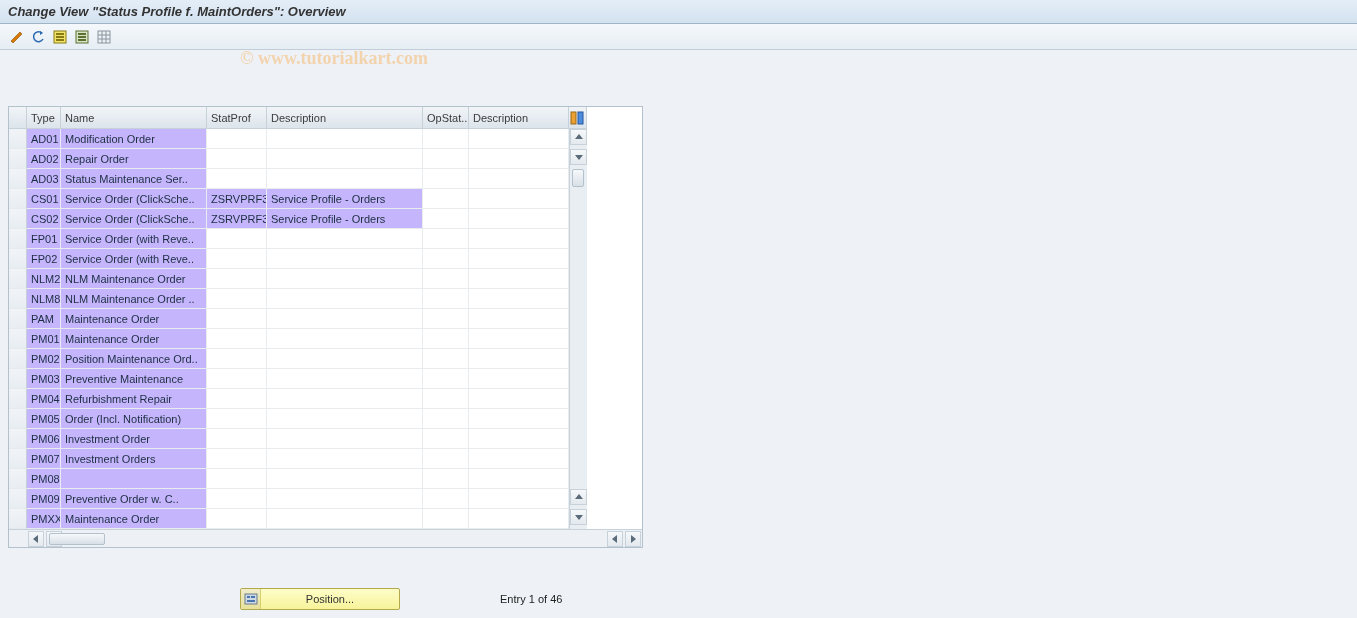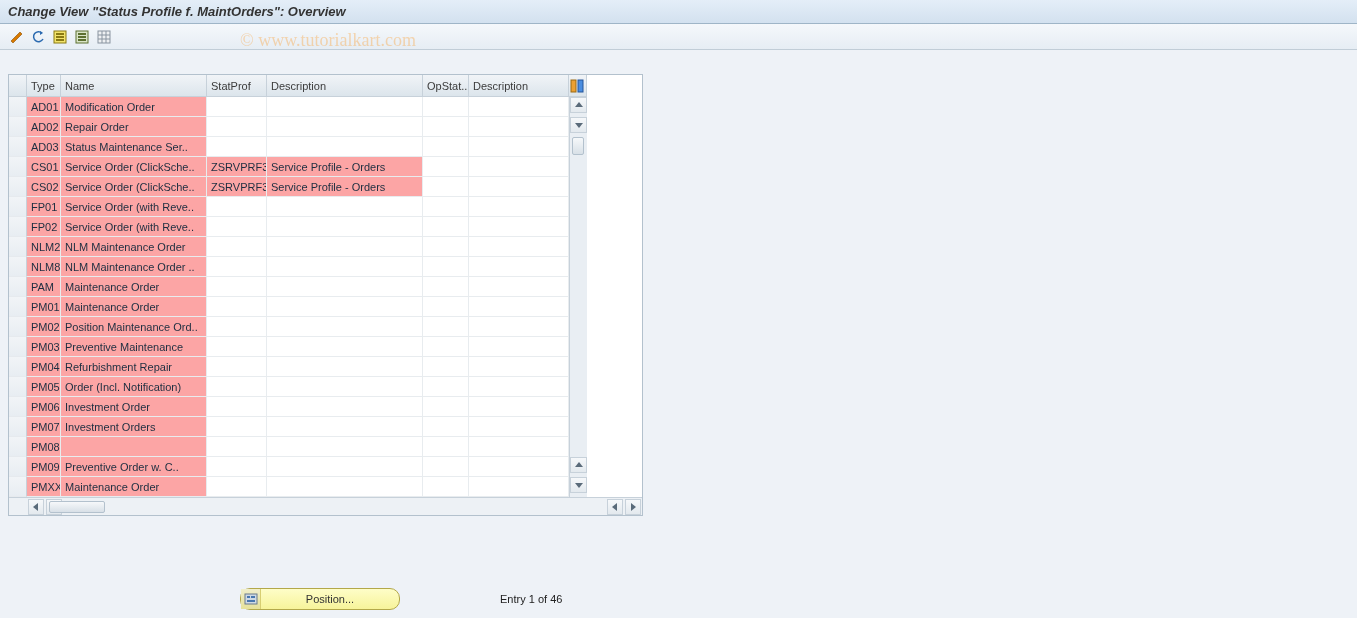--- a/index.html
+++ b/index.html
@@ -38,35 +38,36 @@
   .toolbar-icon {
     width: 16px; height: 16px;
     display: flex; align-items: center; justify-content: center;
     cursor: pointer;
     border: 1px solid transparent;
     border-radius: 2px;
   }
   .watermark {
     position: absolute;
     left: 240px;
-    top: 30px;
+    top: 48px;
     font-size: 18px;
     color: rgba(255,140,0,0.3);
     font-family: Georgia, serif;
-    font-weight: normal;
+    font-weight: bold;
     pointer-events: none;
     z-index: 50;
   }
   .content-area { padding: 24px 8px 8px 8px; }
   .table-wrap {
     border: 1px solid #b3c1cd;
     width: 635px;
     background: #fff;
     display: inline-block;
     position: relative;
+    margin-top: 32px;
   }
   .grid { display: grid; grid-template-columns: 18px 34px 146px 60px 156px 46px 100px 18px; font-size: 11px; }
   .hdr {
     background: linear-gradient(#f1f4f7,#dce5ec);
     border-right: 1px solid #c7d1da;
     border-bottom: 1px solid #c7d1da;
     padding: 3px 4px;
     color: #3b3b3b;
     white-space: nowrap; overflow: hidden; text-overflow: ellipsis;
     height: 22px;
@@ -82,21 +83,21 @@
   }
   .cell {
     border-right: 1px solid #e8ecef;
     border-bottom: 1px solid #e8ecef;
     padding: 2px 4px;
     white-space: nowrap; overflow: hidden; text-overflow: ellipsis;
     height: 20px;
     display:flex; align-items:center;
     color: #1c2e40;
   }
-  .cell.readonly { background: #fca5a5; }
+  .cell.readonly { background: #c4b5fd; }
   .cell.input { background: #fff; }
   .vscroll-col { background:#e9eef3; border-left:1px solid #c7d1da; width:18px; padding:0; }
   .vscroll-top,.vscroll-bottom { height:16px; display:flex;align-items:center;justify-content:center;background:linear-gradient(#f6f8fa,#e3e9ee);border:1px solid #c7d1da;}
   .hscroll {
     height: 18px;
     background:#edf1f5;
     border-top:1px solid #c7d1da;
     display:flex; align-items:center;
     position:relative;
   }
@@ -108,21 +109,21 @@
     bottom:8px;
     display:flex;
     align-items:center;
     gap: 100px;
     padding-left: 240px;
   }
   .position-btn {
     display:flex; align-items:center;
     background: linear-gradient(#fefdc8,#f7f39a);
     border: 1px solid #b3a84a;
-    border-radius:10px;
+    border-radius:2px;
     height:22px;
     width: 160px;
     cursor:pointer;
     font-size:11px;
     color:#333;
   }
   .position-btn .btn-icon{width:20px;height:20px;display:flex;align-items:center;justify-content:center;border-right:1px solid #d8ce72;background:linear-gradient(#f0eecb,#e6e19a);}
   .position-btn .btn-label{flex:1;text-align:center;}
   .entry-text { font-size:11px; color:#222;}
   svg{display:block;}

